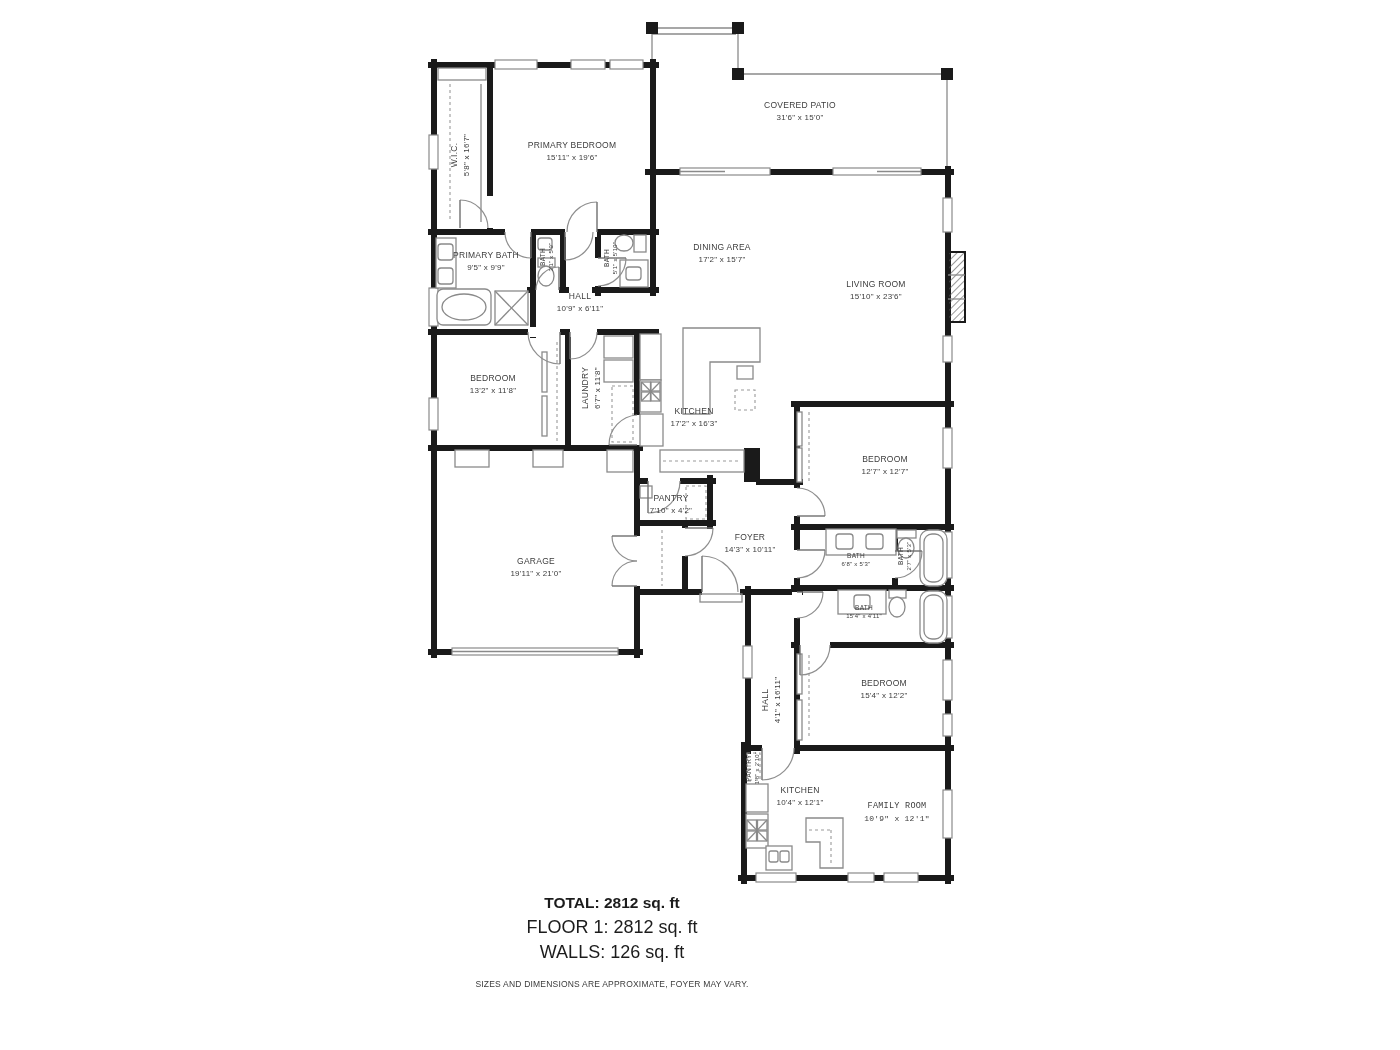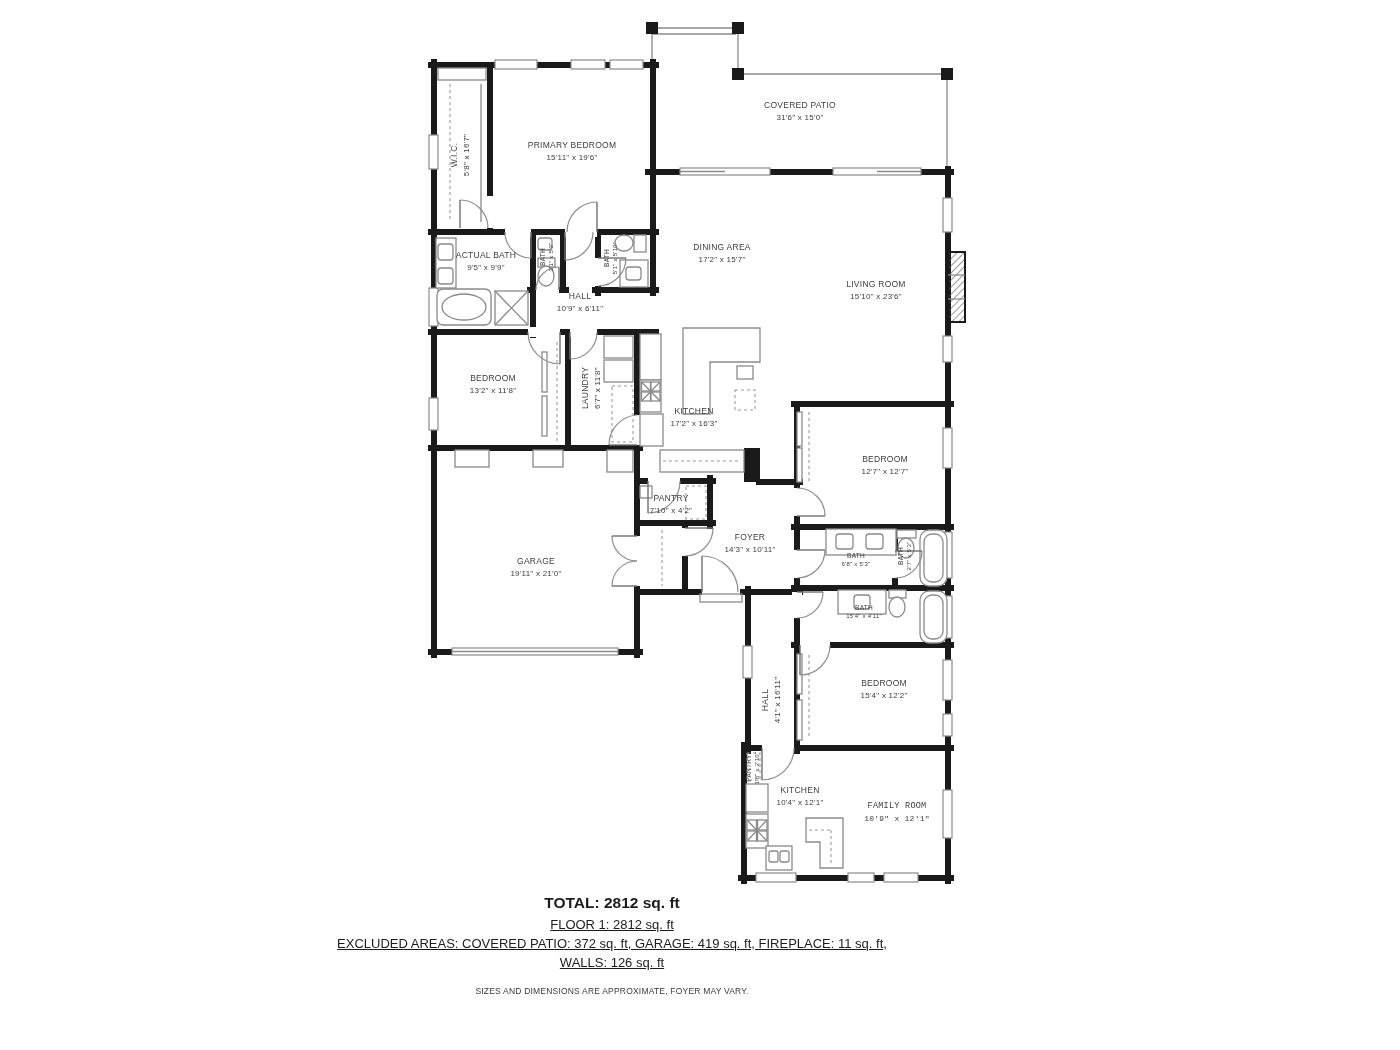--- a/index.html
+++ b/index.html
@@ -16,21 +16,21 @@
   .leaf{stroke:#6f6f6f;stroke-width:1.4;fill:none;}
   .post{fill:#1a1a1a;}
   .rlabel{position:absolute;text-align:center;color:#3c3c3c;transform:translate(-50%,-50%);line-height:1.4;letter-spacing:.25px;white-space:nowrap;}
   .rlabel.vert{transform:translate(-50%,-50%) rotate(-90deg);}
   .rlabel .nm{font-size:8.5px;}
   .rlabel .dm{font-size:8px;}
   .rlabel.tiny .nm{font-size:6.5px;}
   .rlabel.tiny .dm{font-size:6px;}
   .footer{position:absolute;left:612px;top:894px;transform:translateX(-50%);text-align:center;color:#1c1c1c;white-space:nowrap;}
   .footer .f-total{font-size:15.5px;font-weight:bold;margin-bottom:5px;}
-  .footer .f-line{font-size:13px;margin-bottom:4px;text-decoration:underline;}
+  .footer .f-line{font-size:18px;margin-bottom:4px;}
   .footer .f-disc{font-size:8.5px;color:#3a3a3a;margin-top:16px;letter-spacing:.2px;}
 </style>
 </head>
 <body>
 
 <div class="page">
 
 <svg width="1400" height="1050" viewBox="0 0 1400 1050">
   <defs>
     <pattern id="hatch" width="5" height="5" patternUnits="userSpaceOnUse" patternTransform="rotate(45)">
@@ -369,21 +369,21 @@
 </div>
 <div class="rlabel vert" style="left:461px;top:155px;">
   <div class="nm">W.I.C.</div>
   <div class="dm">5'8" x 16'7"</div>
 </div>
 <div class="rlabel" style="left:572px;top:152px;">
   <div class="nm">PRIMARY BEDROOM</div>
   <div class="dm">15'11" x 19'6"</div>
 </div>
 <div class="rlabel" style="left:486px;top:262px;">
-  <div class="nm">ACTUAL BATH</div>
+  <div class="nm">PRIMARY BATH</div>
   <div class="dm">9'5" x 9'9"</div>
 </div>
 <div class="rlabel vert tiny" style="left:547px;top:257px;">
   <div class="nm">BATH</div>
   <div class="dm">3'1" x 5'9"</div>
 </div>
 <div class="rlabel vert tiny" style="left:611px;top:258px;">
   <div class="nm">BATH</div>
   <div class="dm">5'1" x 5'10"</div>
 </div>
@@ -456,18 +456,17 @@
   <div class="dm">10'4" x 12'1"</div>
 </div>
 <div class="rlabel" style="left:897px;top:813px;font-family:Liberation Mono, monospace;">
   <div class="nm">FAMILY ROOM</div>
   <div class="dm">10'9" x 12'1"</div>
 </div>
 
 <div class="footer">
   <div class="f-total">TOTAL: 2812 sq. ft</div>
   <div class="f-line">FLOOR 1: 2812 sq. ft</div>
-  <div class="f-line">EXCLUDED AREAS: COVERED PATIO: 372 sq. ft, GARAGE: 419 sq. ft, FIREPLACE: 11 sq. ft,</div>
   <div class="f-line">WALLS: 126 sq. ft</div>
   <div class="f-disc">SIZES AND DIMENSIONS ARE APPROXIMATE, FOYER MAY VARY.</div>
 </div>
 
 </div>
 
 </body></html>

